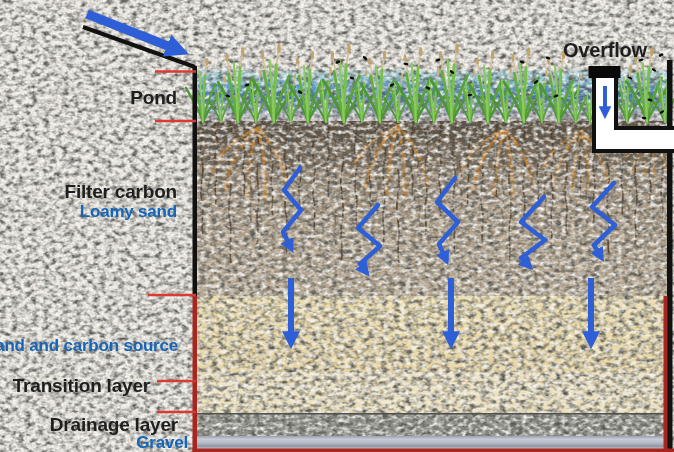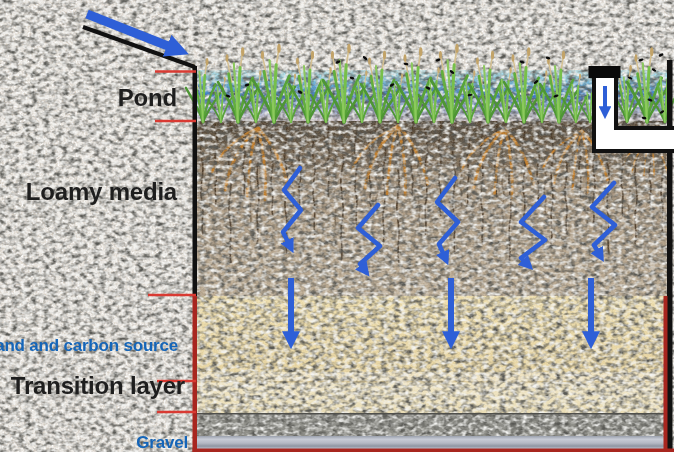--- a/index.html
+++ b/index.html
@@ -1,19 +1,19 @@
 <!DOCTYPE html>
 <html><head>
 <meta charset="utf-8">
 <style>
   html,body{margin:0;padding:0;background:#fff;}
   .stage{position:relative;width:674px;height:452px;overflow:hidden;background:#ffffff;
          font-family:"Liberation Sans",sans-serif;}
   .stage svg{position:absolute;left:0;top:0;}
-  .lbl{position:absolute;font-weight:700;color:#1e1e1e;font-size:24px;line-height:20px;
+  .lbl{position:absolute;font-weight:700;color:#1e1e1e;font-size:19px;line-height:20px;
        white-space:nowrap;letter-spacing:-0.2px;}
   .sub{position:absolute;font-weight:700;color:#1565b8;font-size:17px;line-height:18px;
        white-space:nowrap;letter-spacing:-0.2px;}
 </style>
 </head>
 <body>
 
 <div class="stage">
 
 <svg width="674" height="452" viewBox="0 0 674 452">
@@ -284,22 +284,25 @@
     <rect x="614" y="126" width="60" height="27" fill="#111111"></rect>
     <rect x="596" y="78" width="18" height="71" fill="#ffffff"></rect>
     <rect x="596" y="130" width="78" height="19" fill="#ffffff"></rect>
     <rect x="588.5" y="66" width="32" height="12" fill="#0a0a0a"></rect>
     <path d="M605,86 L605,114" stroke="#2e5fd7" stroke-width="4" fill="none" marker-end="url(#ahS)"></path>
   </g>
 </svg>
 
 <div class="lbl" style="right:497px;top:88px">Pond</div>
 
-<div class="lbl" style="right:497px;top:182px">Loamy media</div>
+<div class="lbl" style="right:497px;top:182px">Filter carbon</div>
+<div class="sub" style="right:497px;top:203px">Loamy sand</div>
 
 <div class="sub" style="right:496px;top:337px">Sand and carbon source</div>
 
-<div class="lbl" style="right:489px;top:376px">Transition layer</div>
-
+<div class="lbl" style="right:524px;top:376px">Transition layer</div>
+
+<div class="lbl" style="right:496px;top:415px">Drainage layer</div>
 <div class="sub" style="right:486px;top:434px">Gravel</div>
 
+<div class="lbl" style="left:563px;top:40px;font-size:20px">Overflow</div>
 
 </div>
 
 </body></html>

